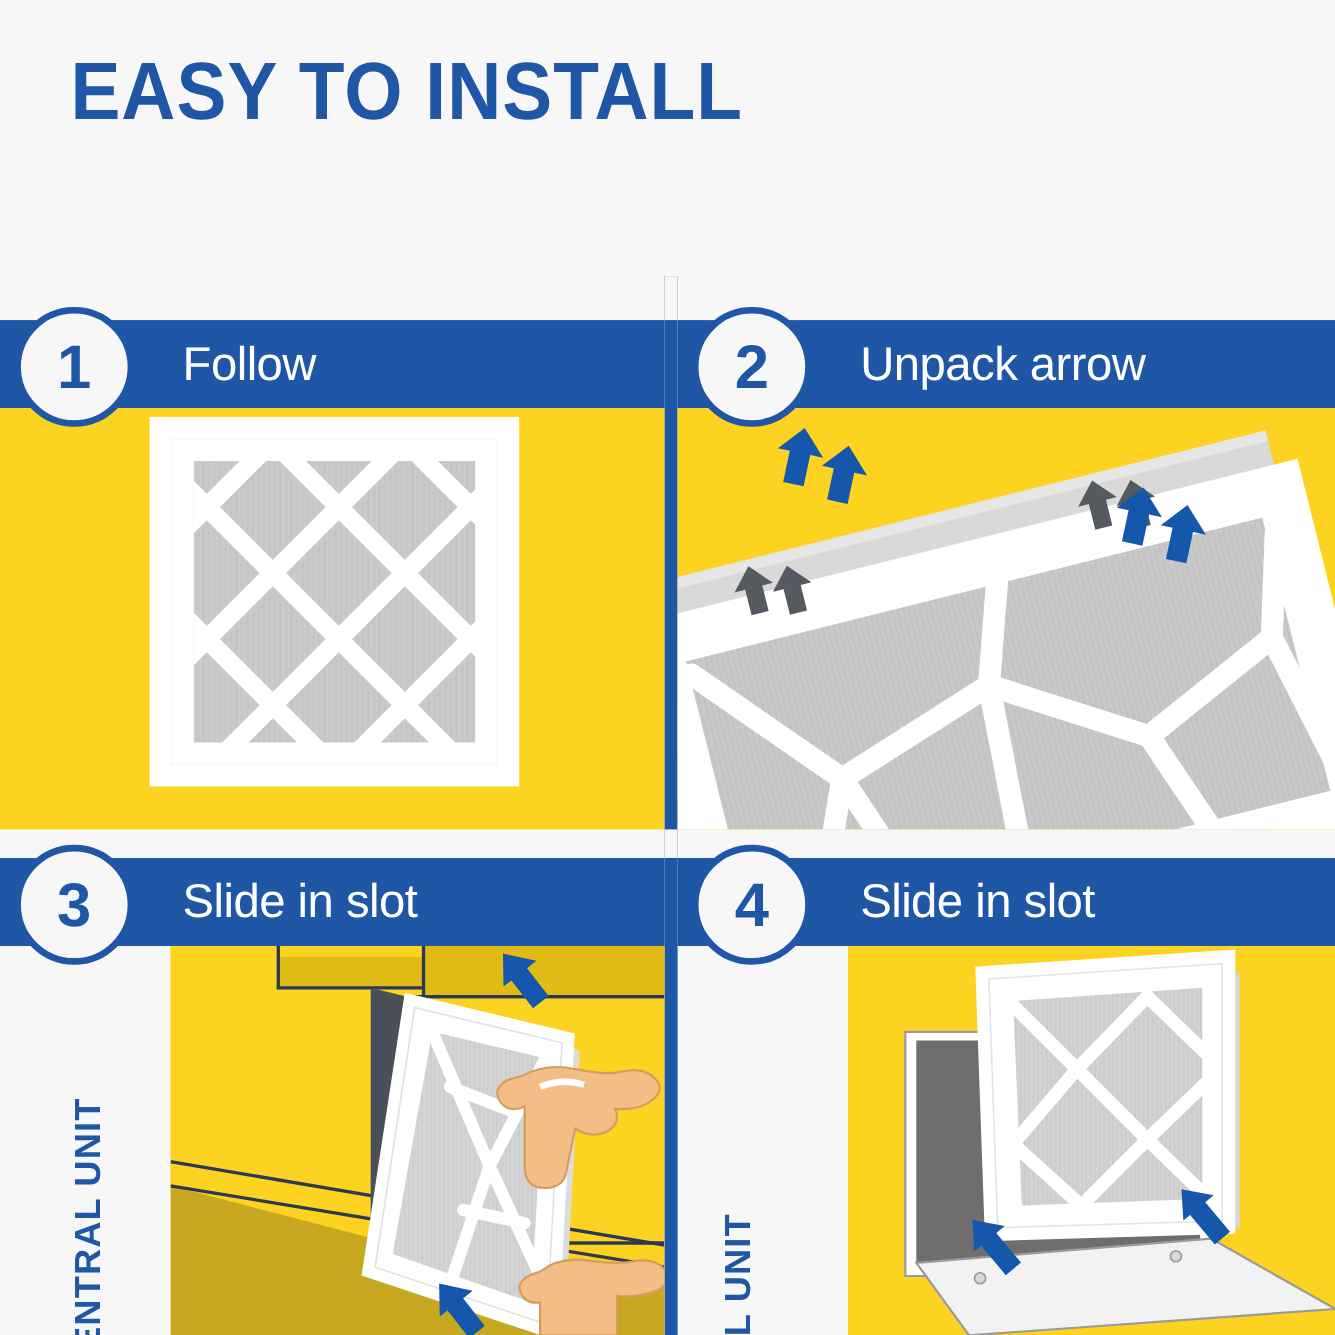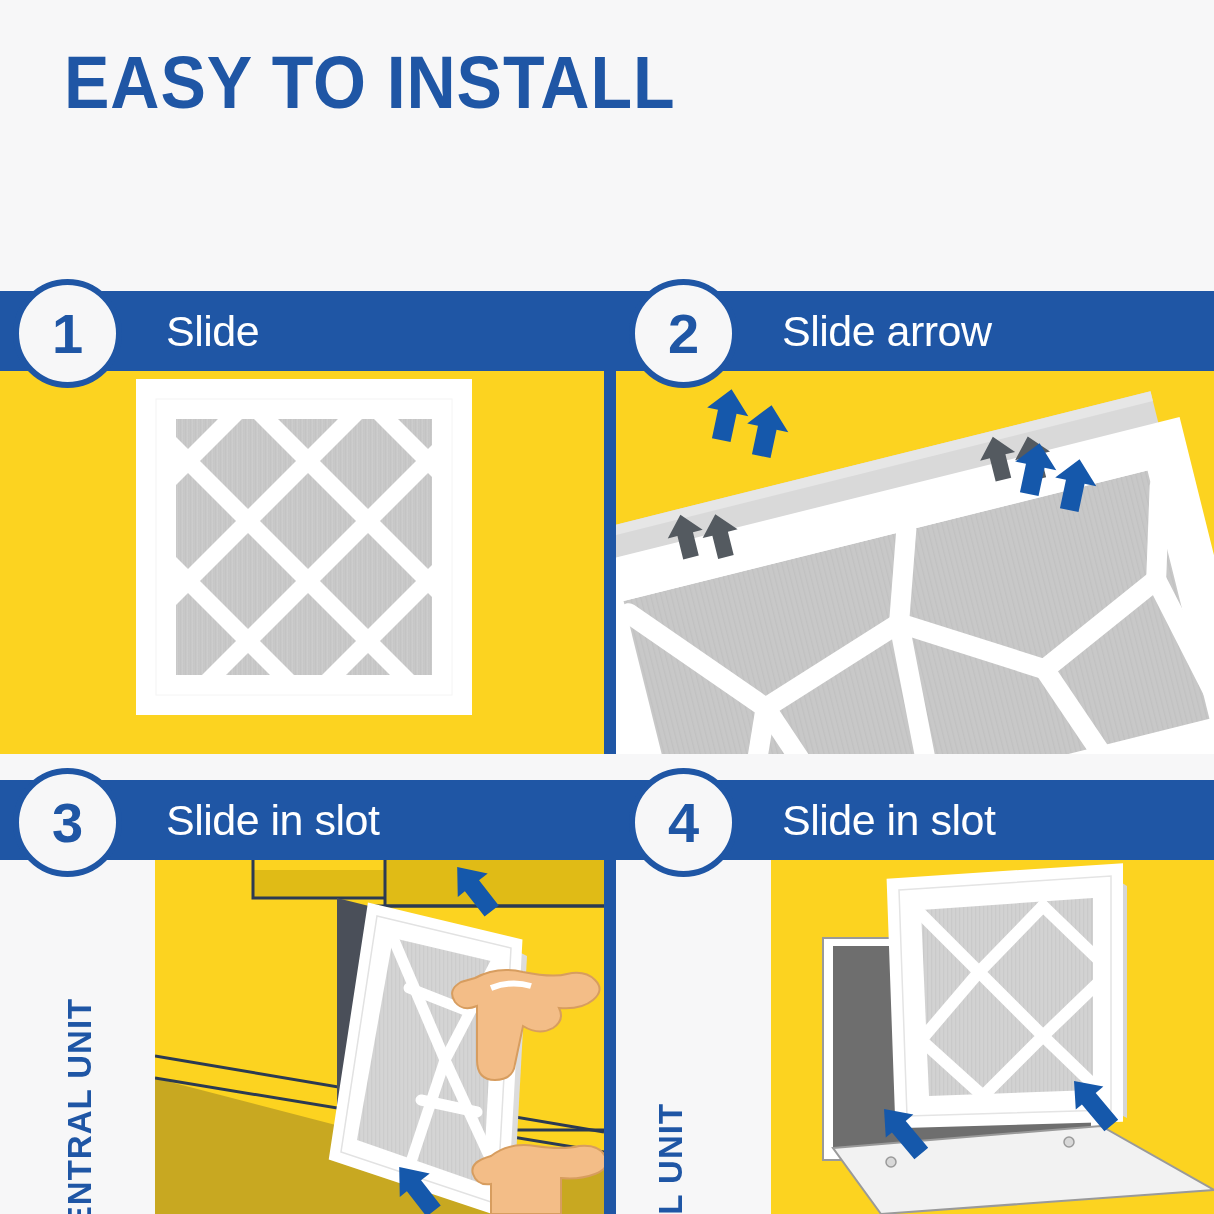--- a/index.html
+++ b/index.html
@@ -121,21 +121,21 @@
 
   <div class="col-divider"></div>
   <div class="divider-notch n1"></div>
   <div class="divider-notch n2"></div>
 
   <div class="panel p1">
     <div class="hdr">
       <div class="step-circle">
         <span class="step-num">1</span>
       </div>
-      <span class="hdr-label">Slide</span>
+      <span class="hdr-label">Follow</span>
     </div>
 
     <div class="body">
       <div class="art">
         <svg viewBox="0 0 604 383" width="604" height="383">
           <defs>
             <linearGradient id="meshg" x1="0" y1="0" x2="1" y2="0">
               <stop offset="0" stop-color="#d0d0d0"></stop>
               <stop offset="0.5" stop-color="#c4c4c4"></stop>
               <stop offset="1" stop-color="#cfcfcf"></stop>
@@ -177,21 +177,21 @@
         </svg>
       </div>
     </div>
   </div>
 
   <div class="panel p2">
     <div class="hdr">
       <div class="step-circle">
         <span class="step-num">2</span>
       </div>
-      <span class="hdr-label">Slide arrow</span>
+      <span class="hdr-label">Unpack arrow</span>
     </div>
 
     <div class="body">
       <div class="art">
         <svg viewBox="0 0 598 383" width="598" height="383">
           <defs>
             <pattern id="stripe2" width="5" height="5" patternUnits="userSpaceOnUse">
               <rect width="5" height="5" fill="#c8c8c8"></rect>
               <rect width="1.4" height="5" fill="#bcbcbc" opacity="0.6"></rect>
             </pattern>

